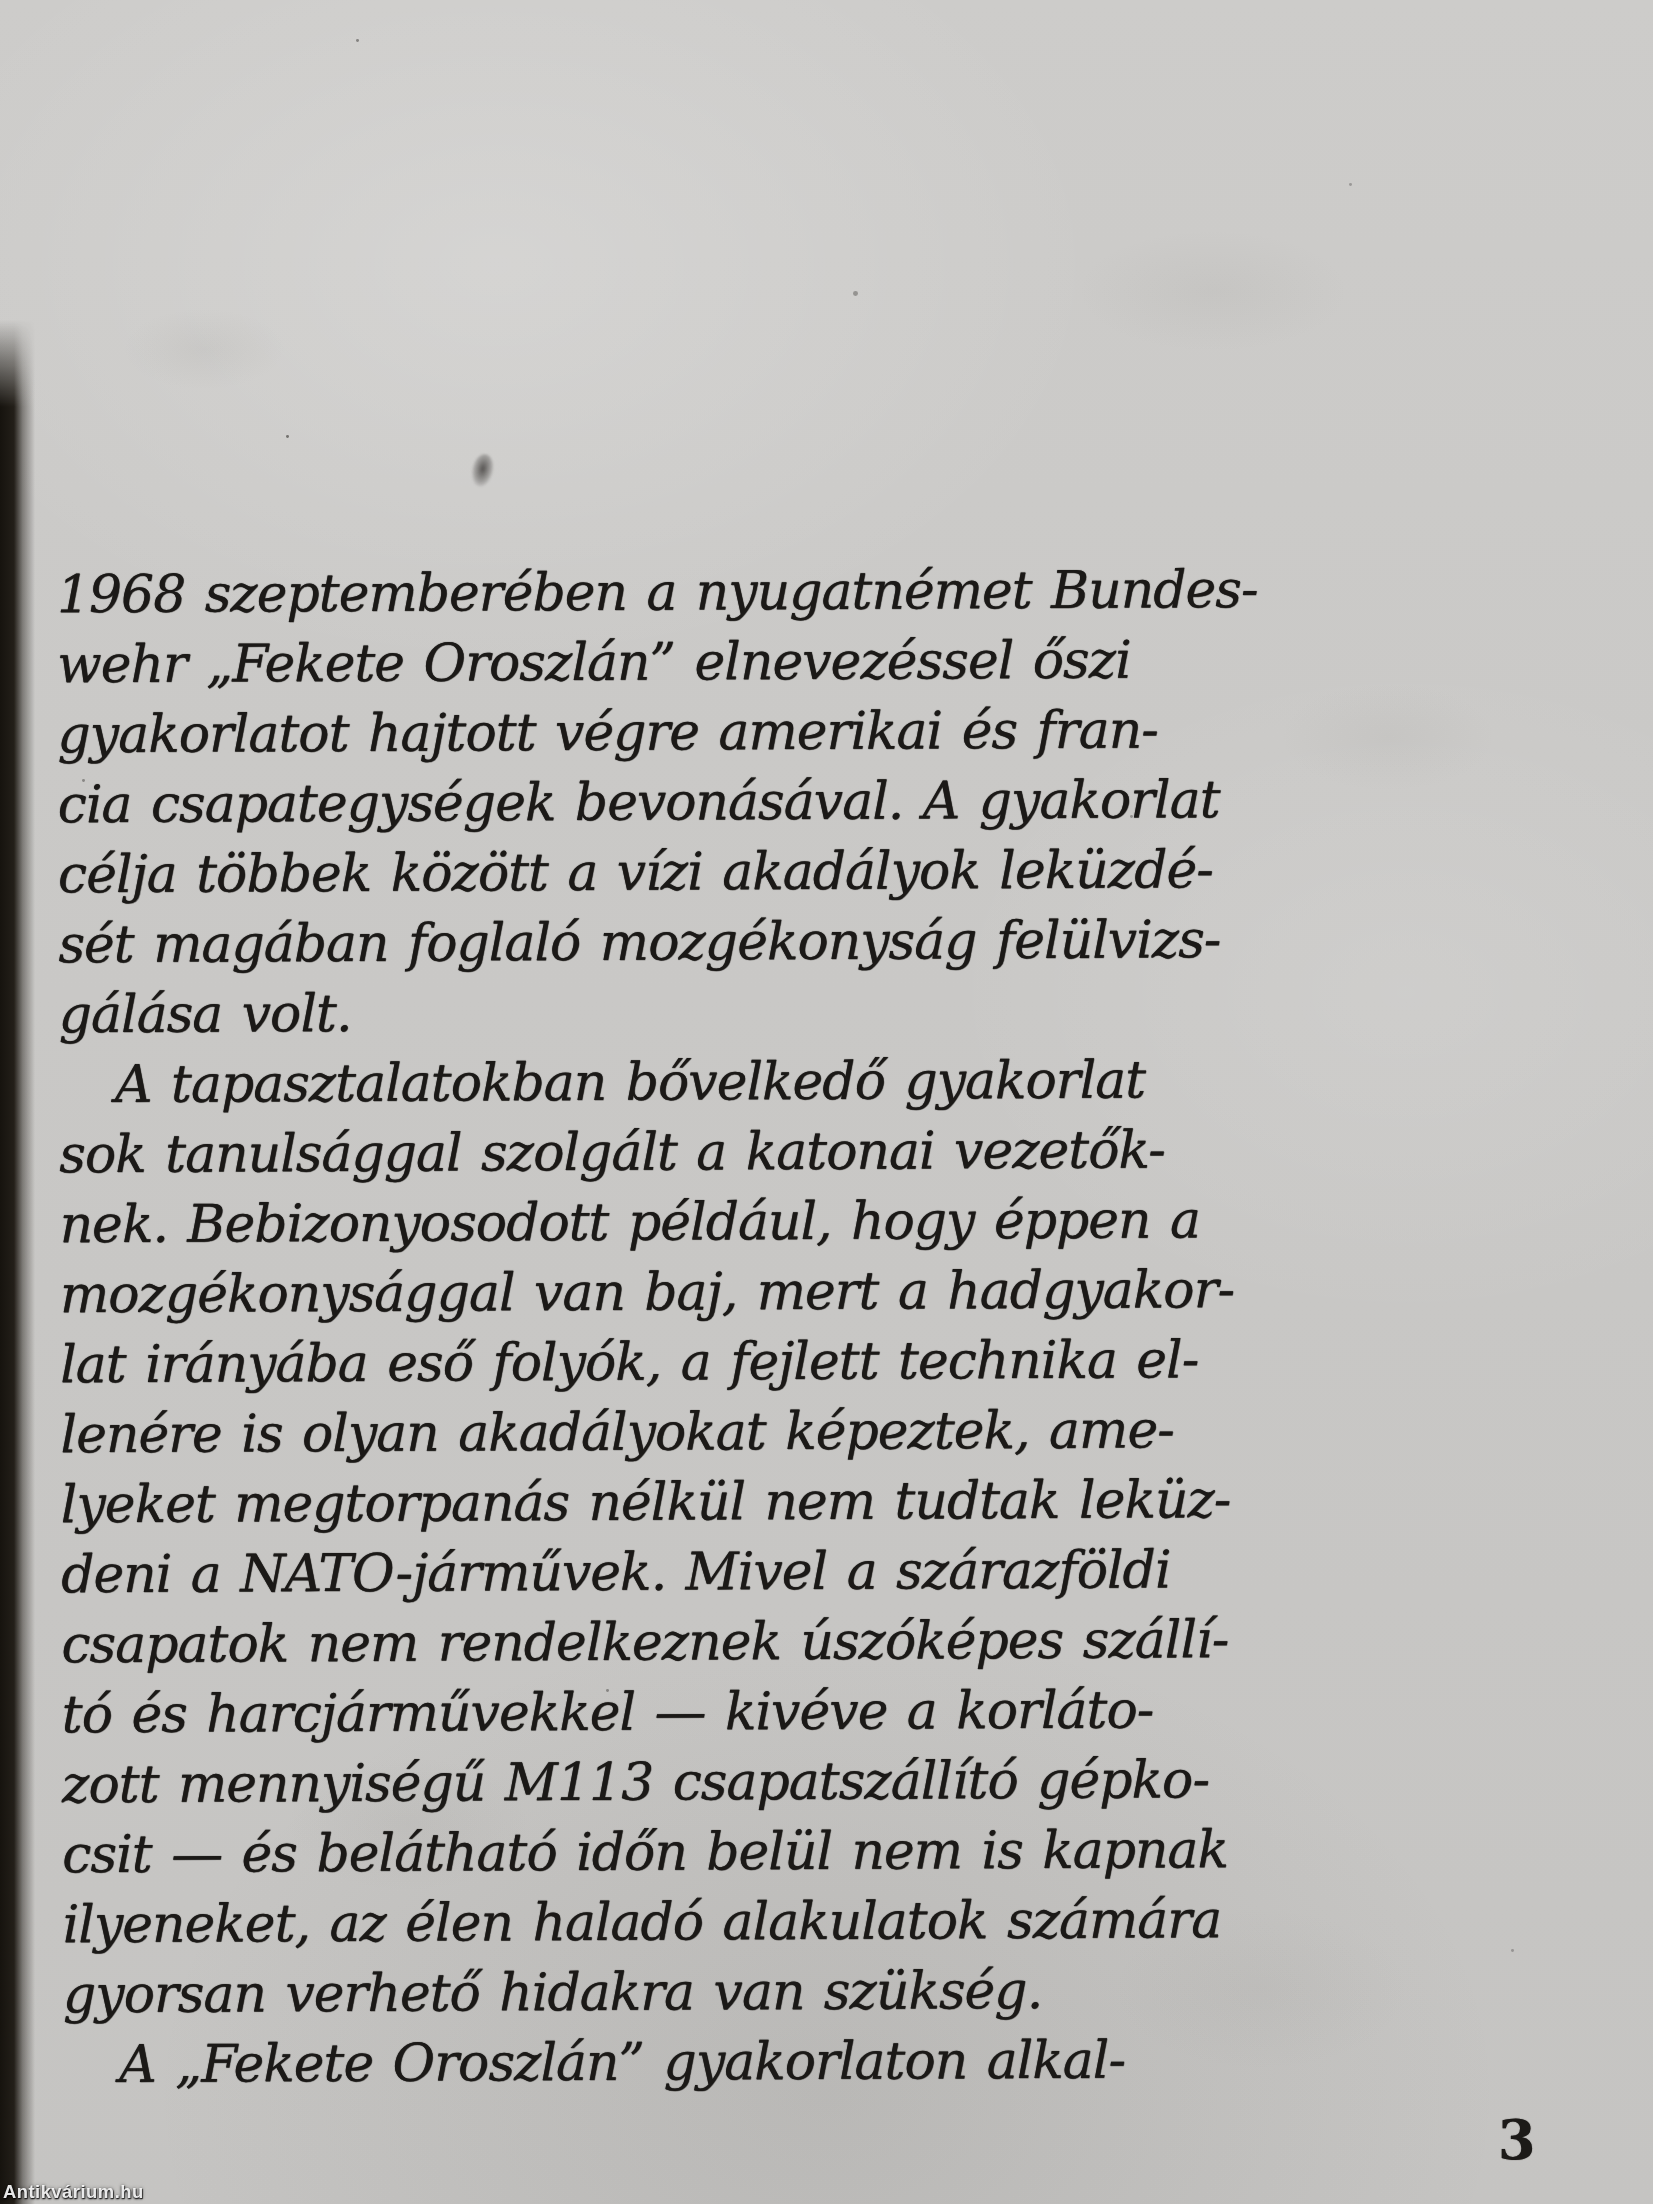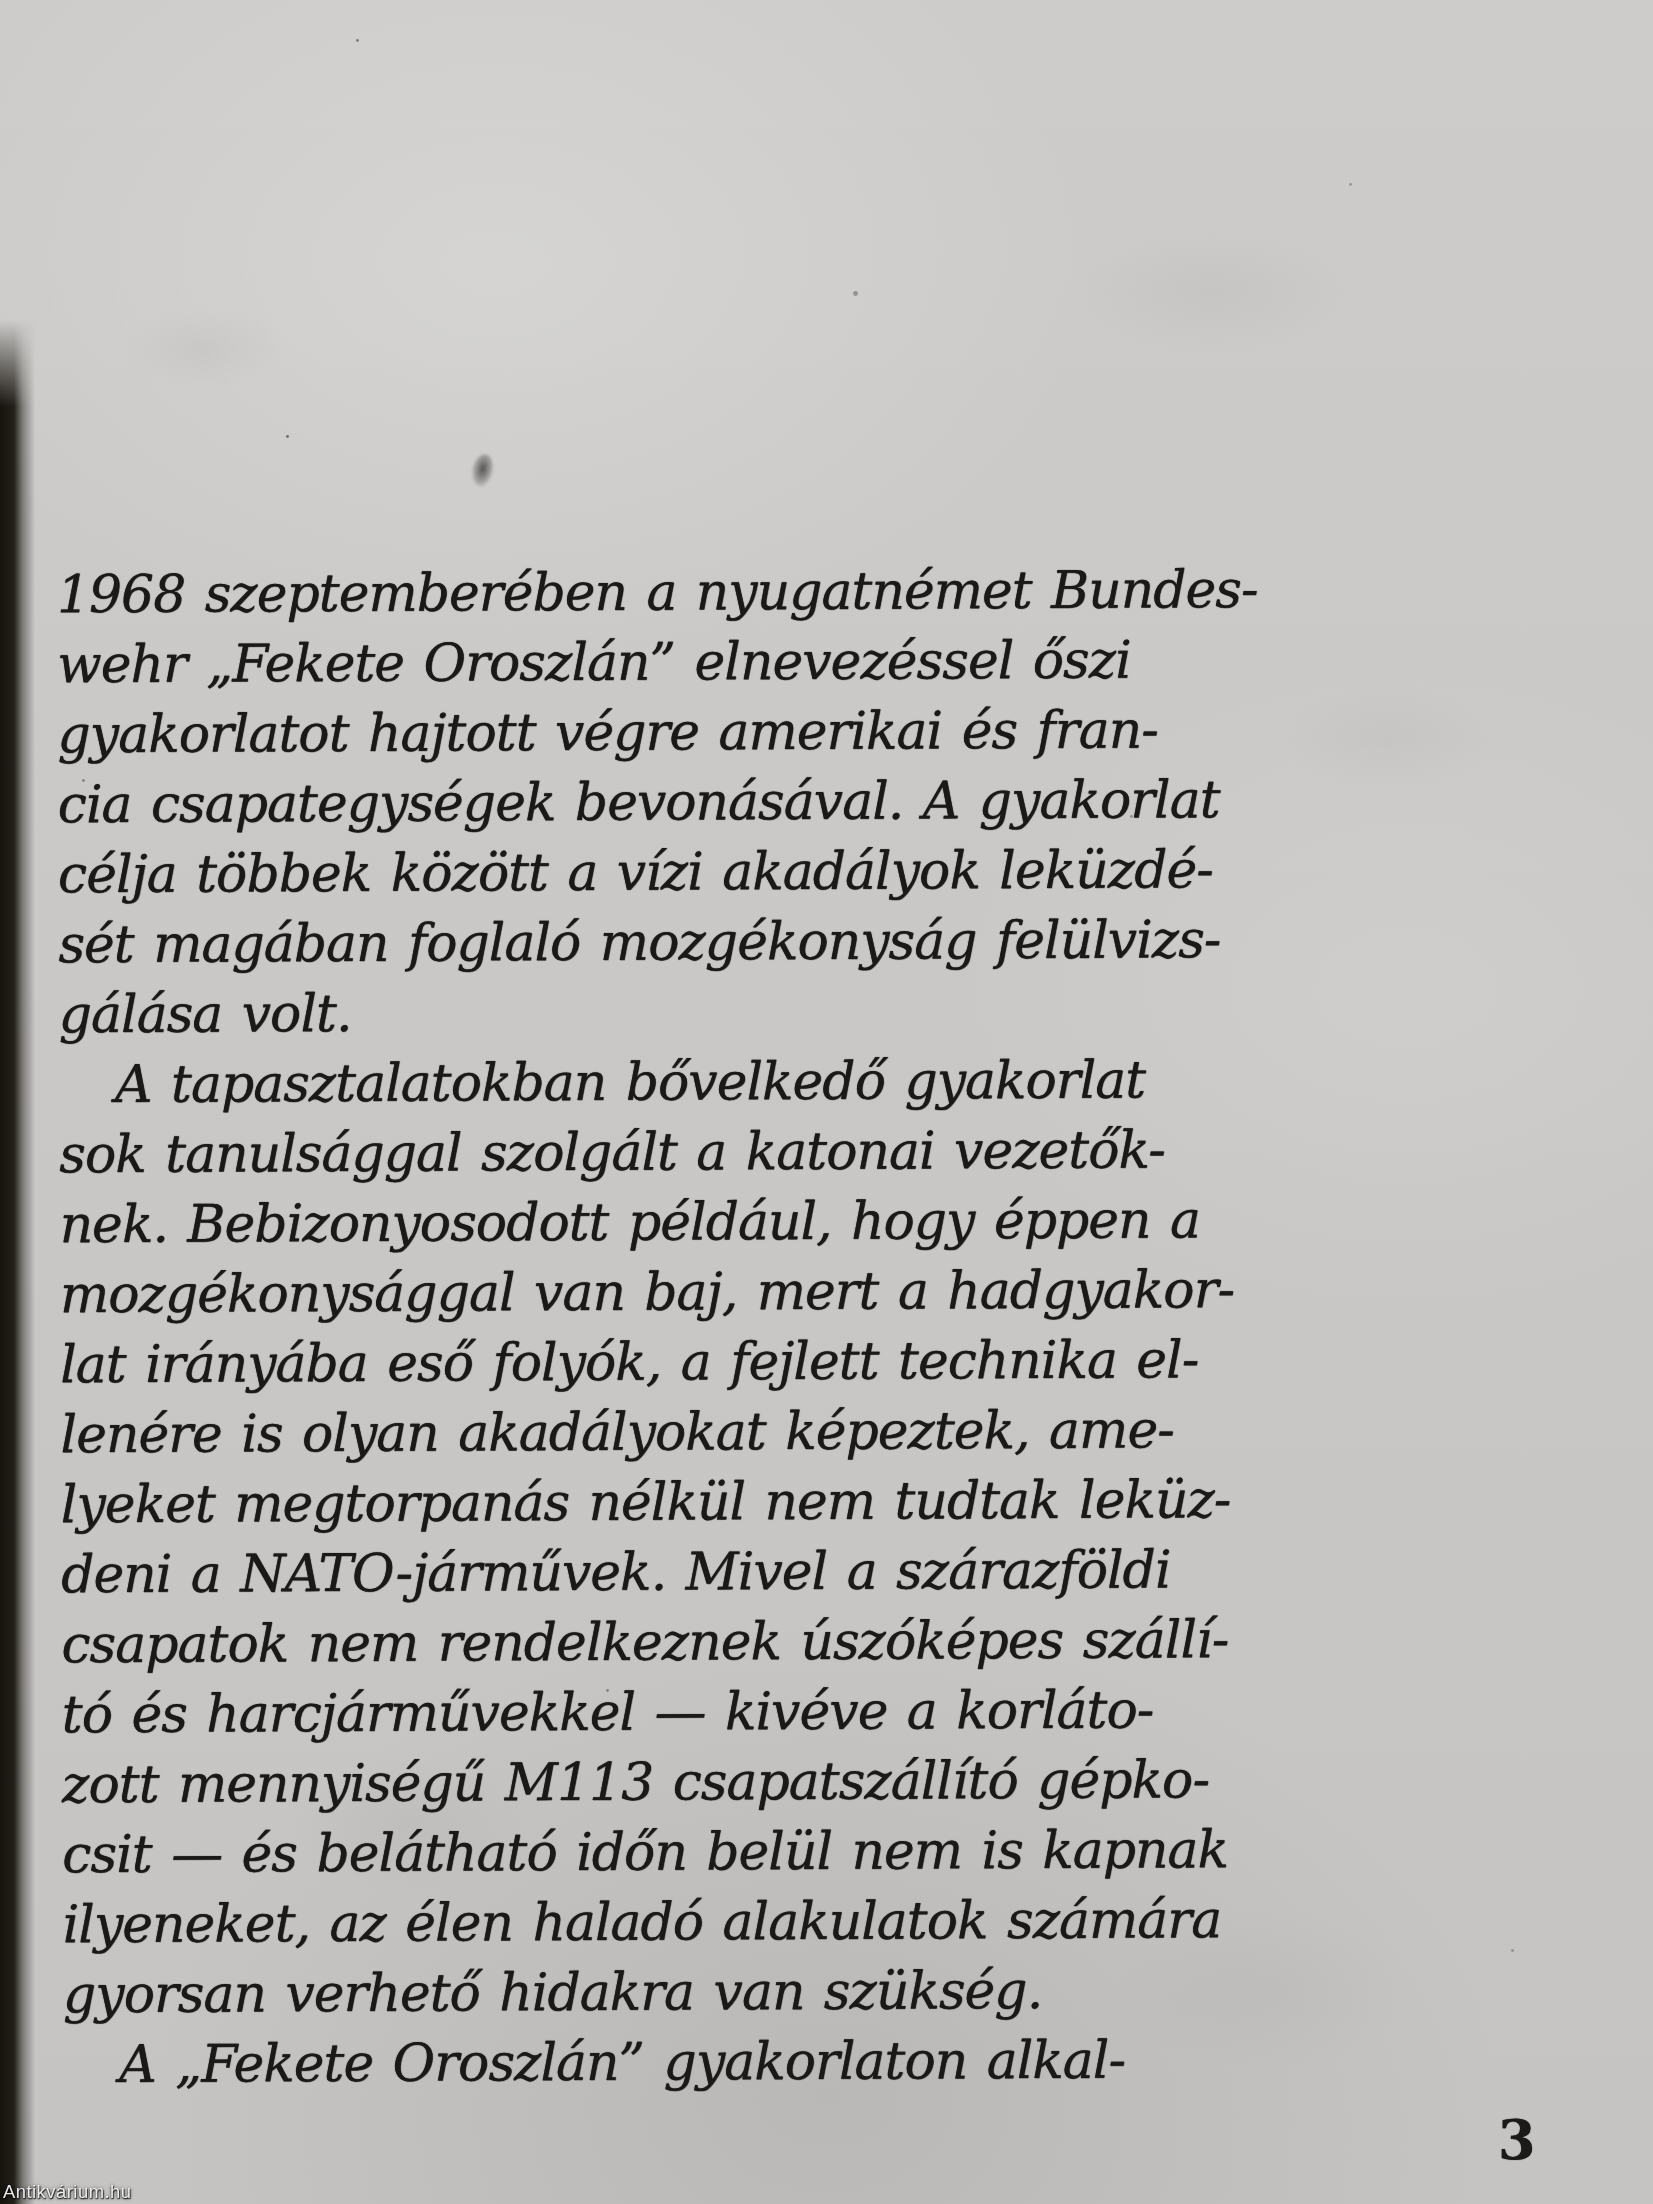--- a/index.html
+++ b/index.html
@@ -97,21 +97,21 @@
     font-family: "DejaVu Serif", serif;
     font-weight: bold;
     font-size: 54px;
     color: #1c1a18;
     text-shadow: 0 0 1px rgba(25,23,21,0.8);
   }
   .watermark {
     position: absolute;
     left: 2.9px; bottom: 1.9px;
     font-family: "Liberation Sans", sans-serif;
-    font-weight: normal;
+    font-weight: bold;
     font-size: 18.4px;
     letter-spacing: 0.5px;
     color: rgba(252,252,252,0.92);
     text-shadow: 0 1px 1.9px rgba(0,0,0,0.85), 0 0 3.9px rgba(0,0,0,0.45), 1px 1px 1px rgba(0,0,0,0.6);
   }
 </style>
 </head>
 <body>
 
 <div class="page-scan">

